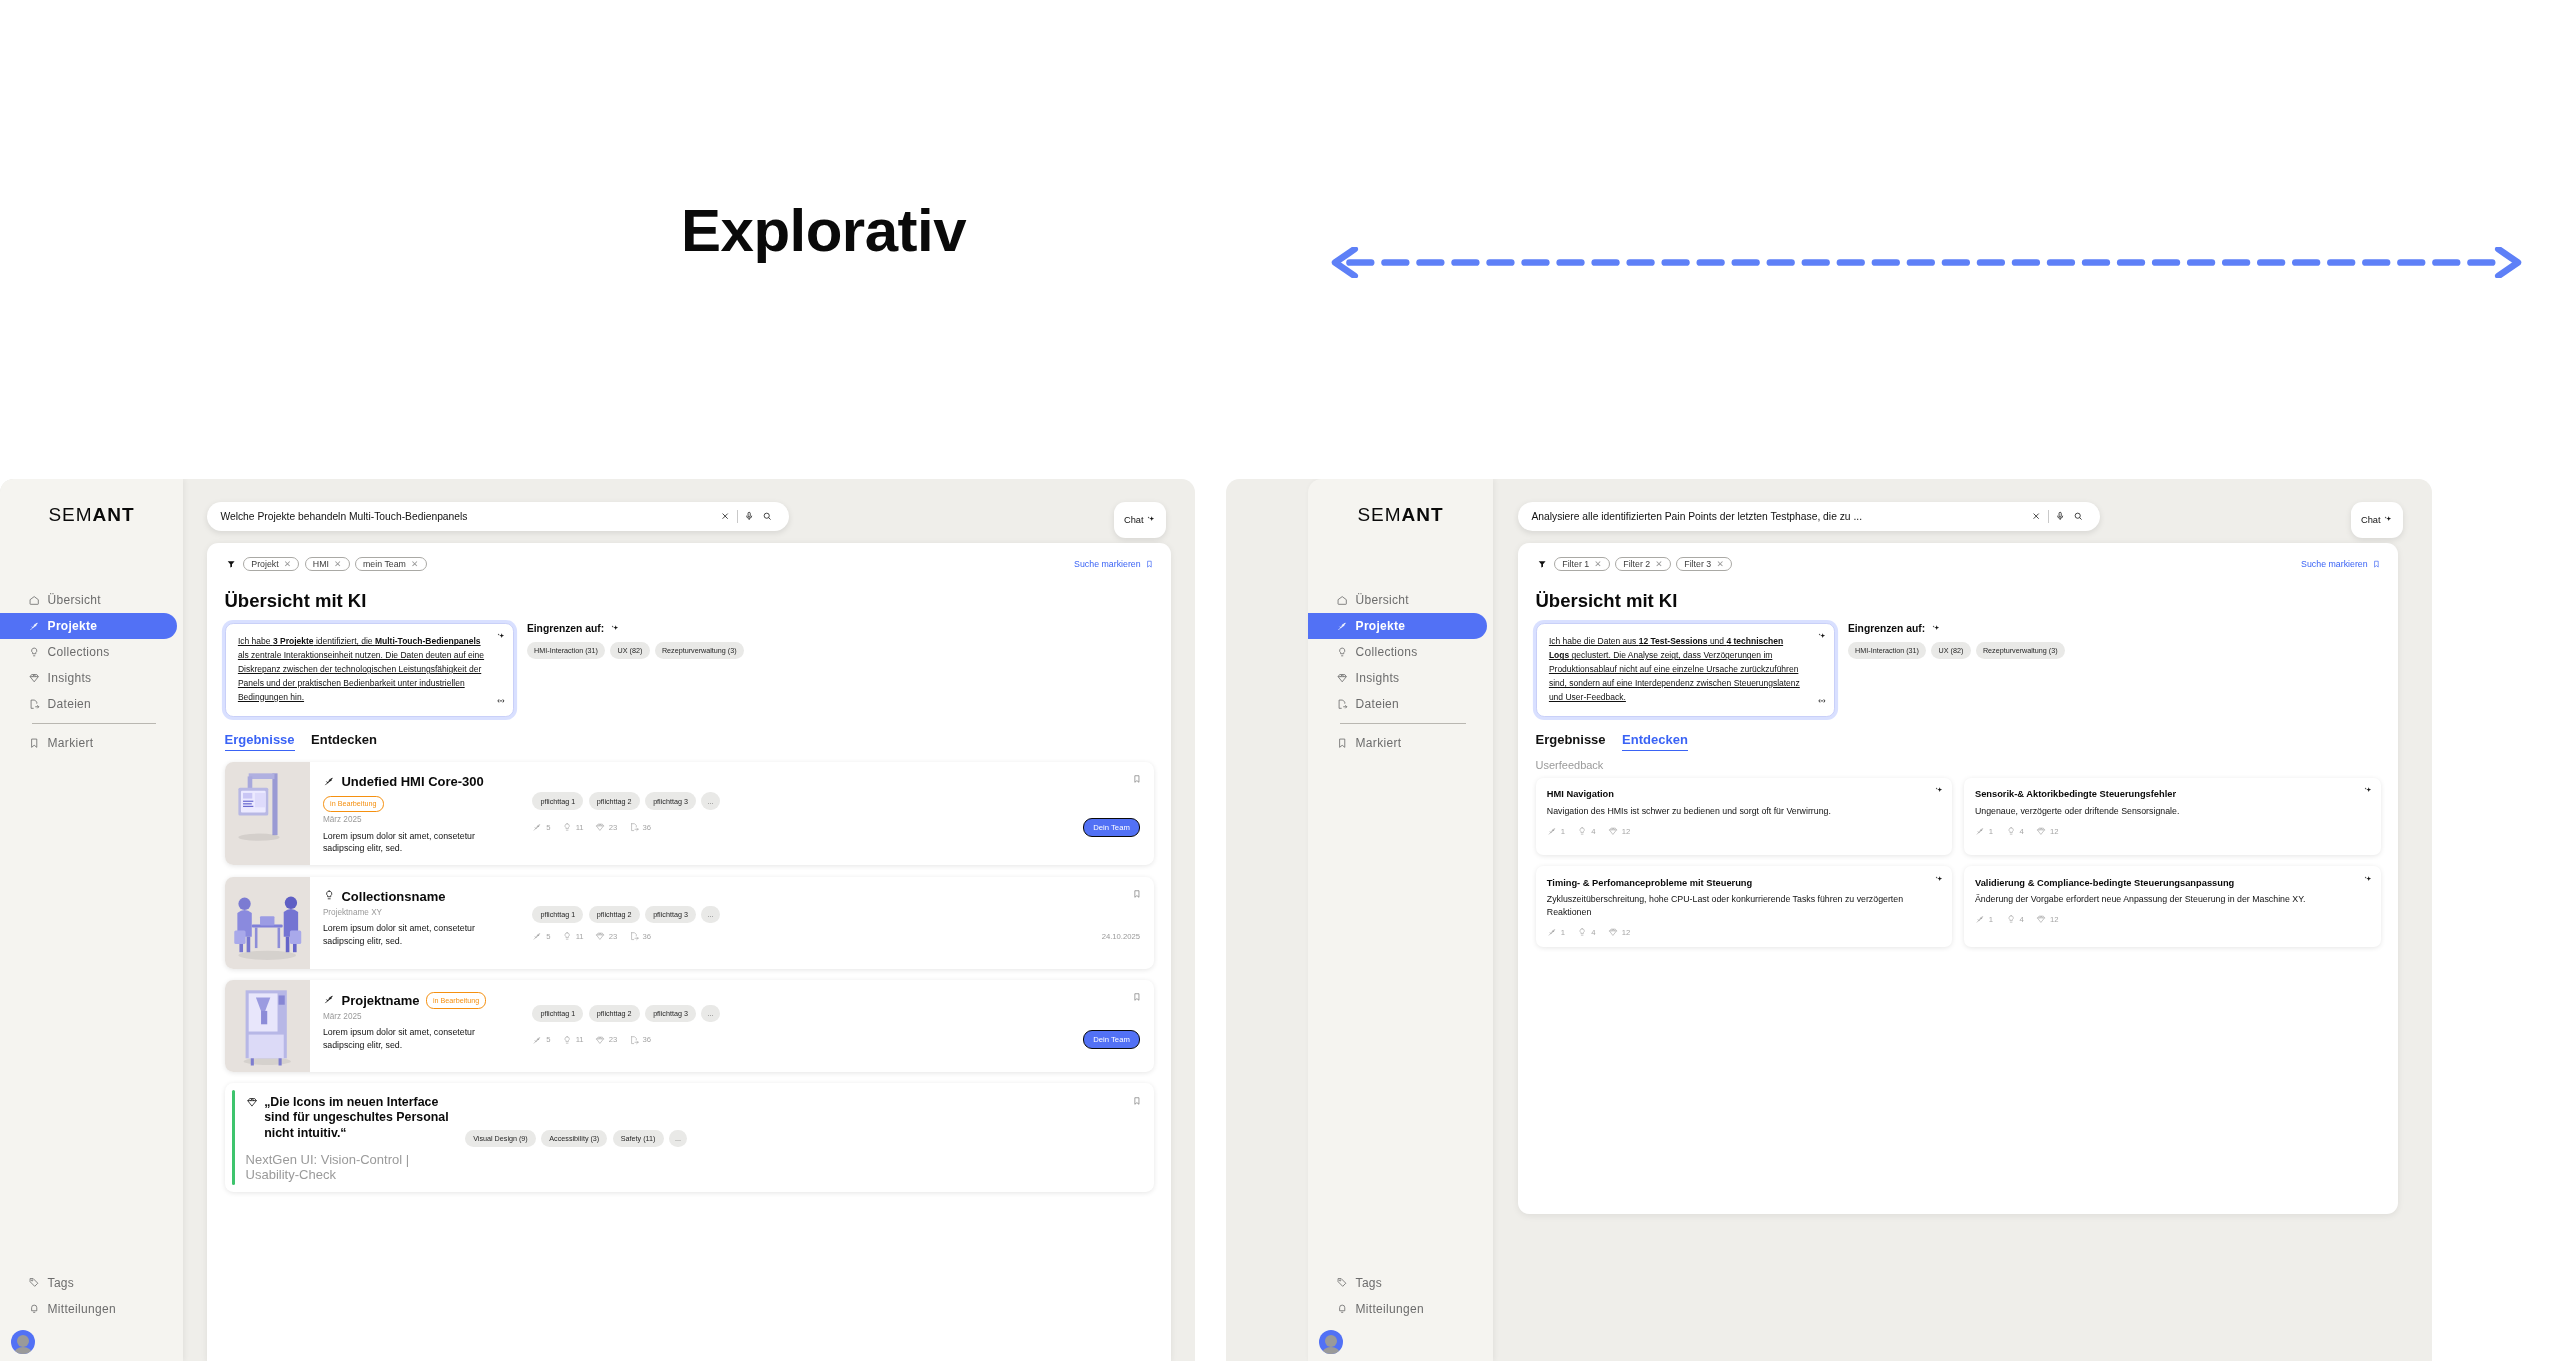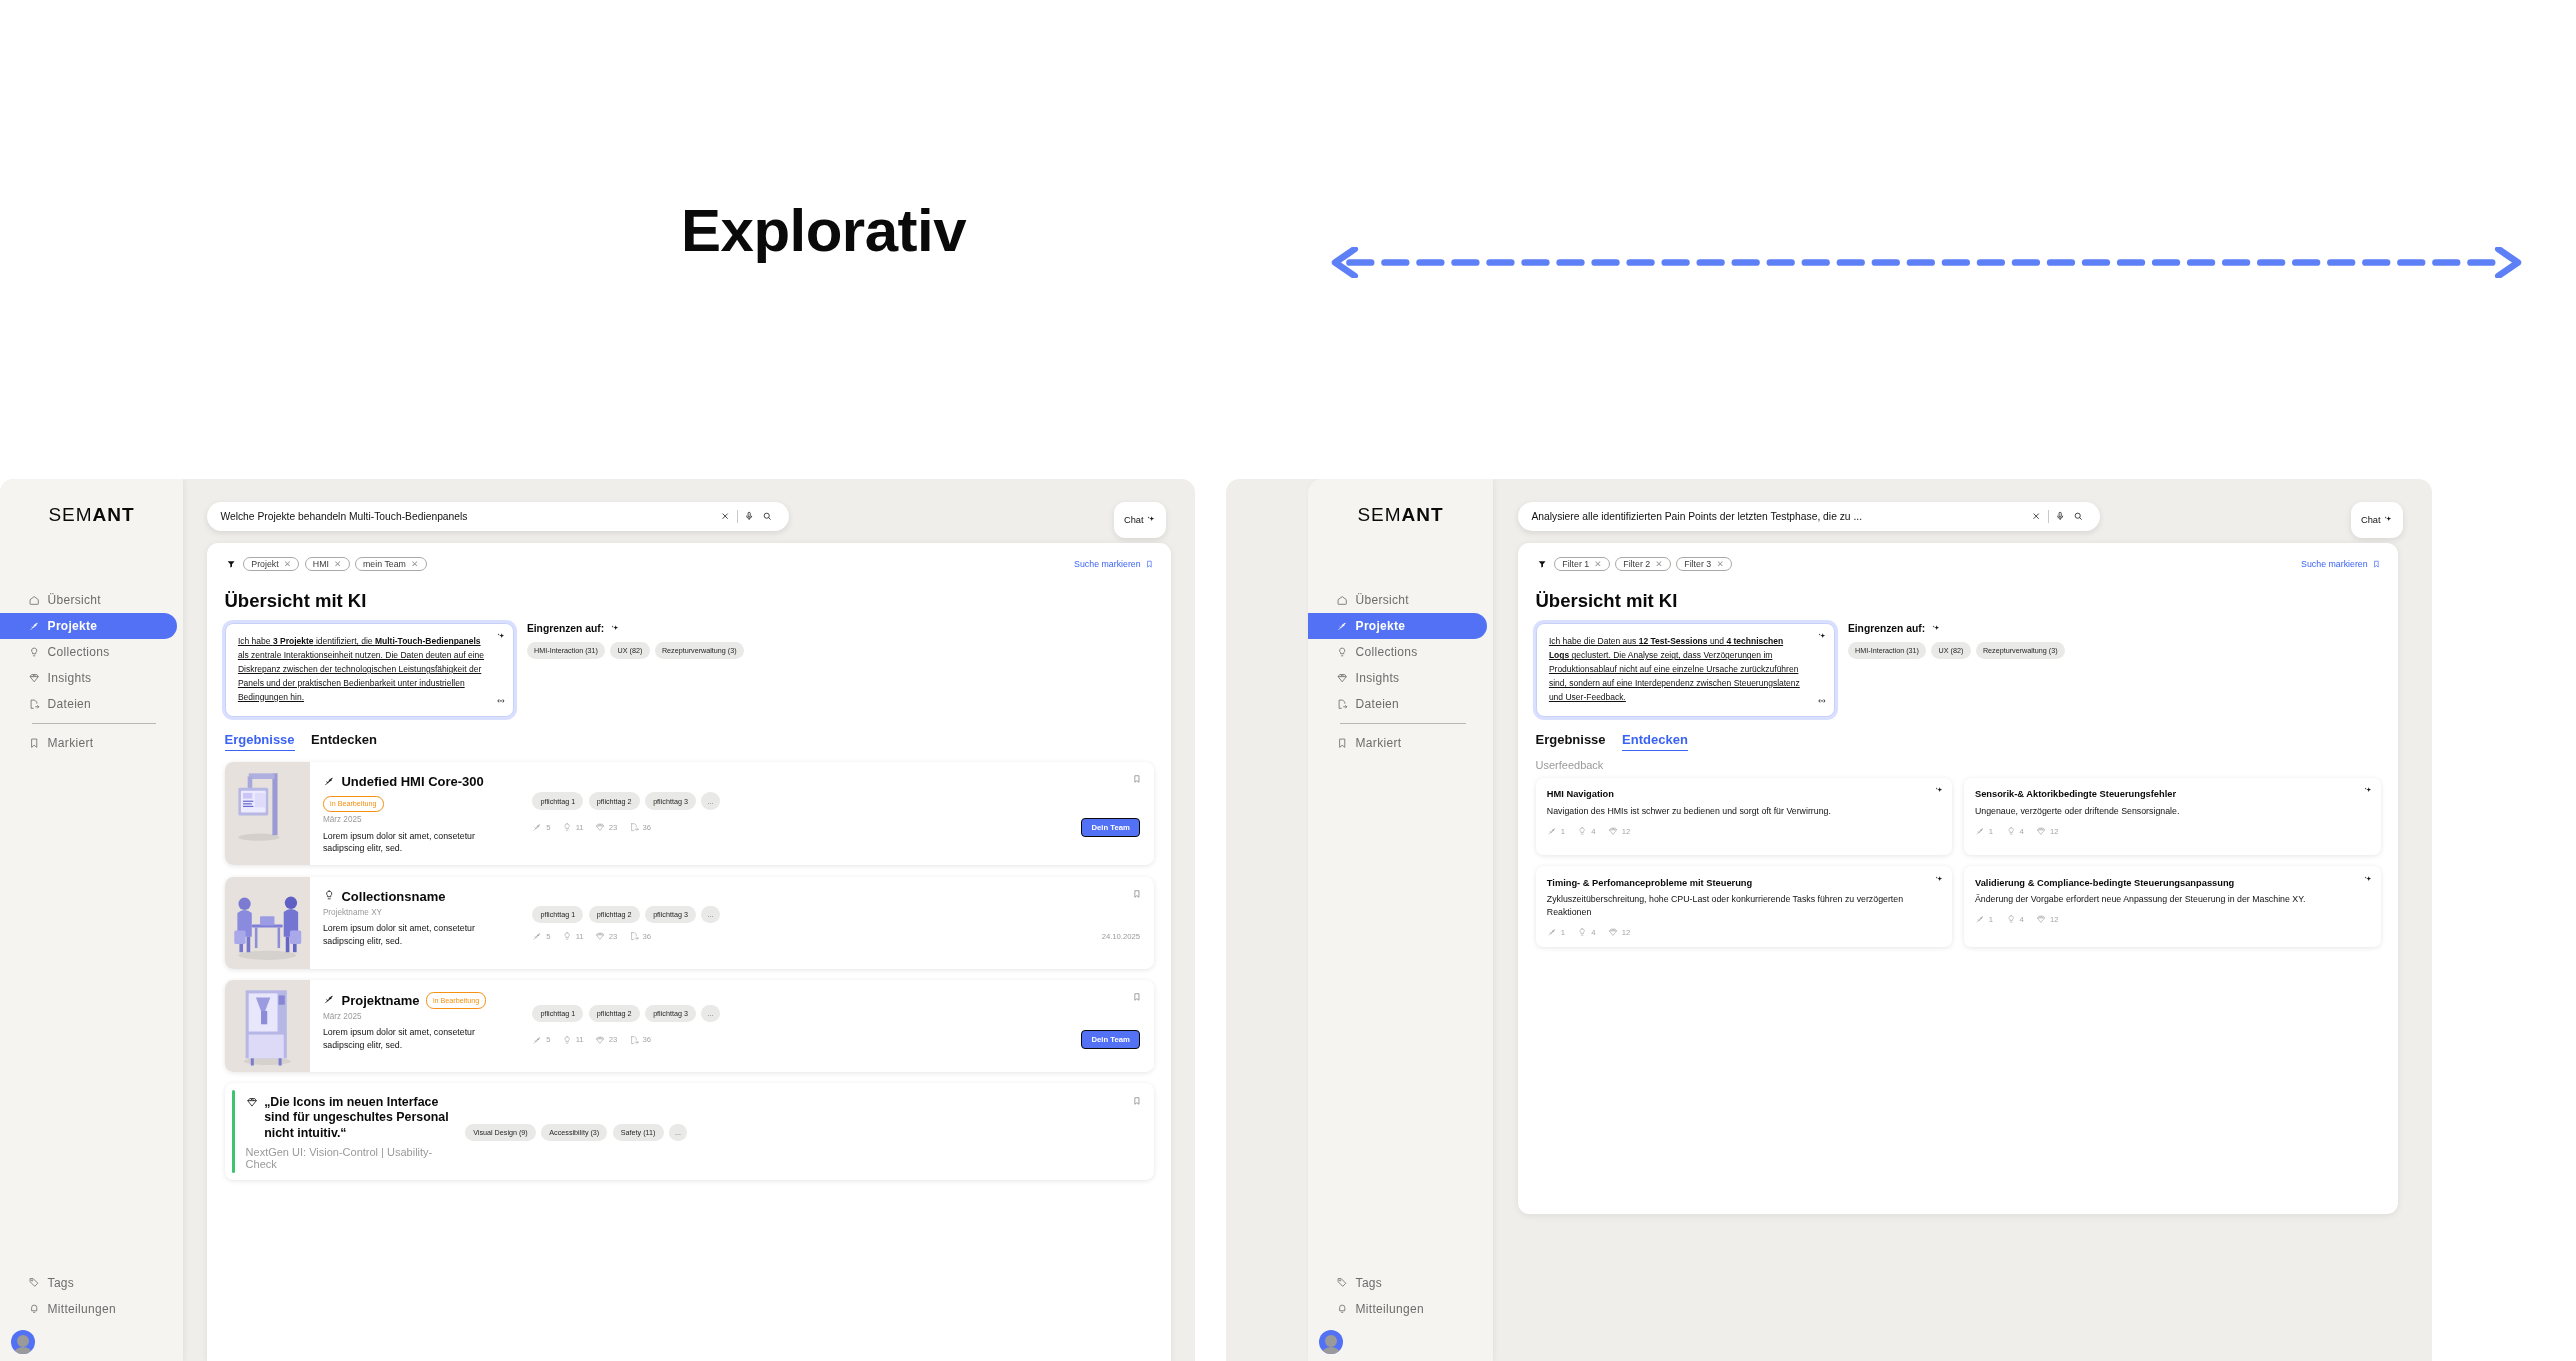--- a/index.html
+++ b/index.html
@@ -149,39 +149,39 @@
   .rdate { font-size:8.2px; color:#9a9a9a; margin-top:3.6px; }
   .rdesc { font-size:8.8px; color:#111; line-height:1.45; margin-top:5.2px; }
   .rright { flex:1; display:flex; flex-direction:column; justify-content:center; gap:8.2px; padding-left:13.4px;}
   .tagrow { display:flex; gap:5.2px; align-items:center; }
   .tag { background:#e9e9e7; border-radius:9.3px; padding:4.1px 8.2px; font-size:7.2px; color:#262626; white-space:nowrap;}
   .tag.dots { padding:4.1px 6.2px; color:#6f6f6f; }
   .statrow { display:flex; align-items:center; gap:11.3px; }
   .stat { display:flex; align-items:center; gap:3.6px; color:#a5a5a5; font-size:7.7px; }
   .stat svg { width:10.3px; height:10.3px; }
   .teambtn {
-    margin-left:auto; background:#5271f5; color:#fff; border:1.1px solid #0a0a0a; border-radius:4px;
-    padding:4.1px 9.3px; font-size:7.7px; font-weight:bold; white-space:nowrap;
+    margin-left:auto; background:#5271f5; color:#fff; border:1.1px solid #0a0a0a; border-radius:9px;
+    padding:4.1px 9.3px; font-size:7.7px; font-weight:normal; white-space:nowrap;
   }
   .rdatestamp { margin-left:auto; font-size:7.7px; color:#9a9a9a; }
   .bkm { position:absolute; right:11.3px; top:11.3px; }
   .bkm svg { width:9.8px; height:12px; stroke:#6f6f6f; fill:none; stroke-width:1.6; }
 
   
   .qcard {
     display:flex; background:#fff; border-radius:8.2px; box-shadow:0 1px 5.2px rgba(0,0,0,.10);
     overflow:hidden; min-height:88px; position:relative;
   }
   .qbar { width:3.6px; flex:0 0 3.6px; background:#3ec46d; margin:7.2px 0 7.2px 7.2px; border-radius:2.1px;}
   .qbody { flex:1; position:relative; padding:11.3px 13.4px 10.3px 10.3px; display:flex; }
   .qleft { width:206px; flex:0 0 206px; }
   .qhead { display:flex; gap:6.2px; }
   .qhead .tic svg { width:12.4px; height:12.4px; margin-top:1px;}
   .qtext { font-size:12.4px; font-weight:bold; color:#0a0a0a; line-height:1.25; }
-  .qsub { font-size:11px; color:#9a9a9a; margin-top:5px; }
+  .qsub { font-size:13px; color:#9a9a9a; margin-top:11px; }
 
   
   .grid { padding:7.2px 17.5px 0 17.5px; display:grid; grid-template-columns:1fr 1fr; gap:11.3px; }
   .gcard {
     background:#fff; border-radius:7.2px; box-shadow:0 1px 5.2px rgba(0,0,0,.10);
     padding:11.3px 11.3px 9.3px 11.3px; position:relative; min-height:77px;
   }
   .gcard h5 { font-size:9.3px; font-weight:bold; color:#0a0a0a; padding-right:17.5px; line-height:1.24;}
   .gcard p { font-size:8.8px; color:#111; line-height:1.45; margin-top:4.1px; }
   .gspark { position:absolute; right:8.2px; top:8.2px; }

